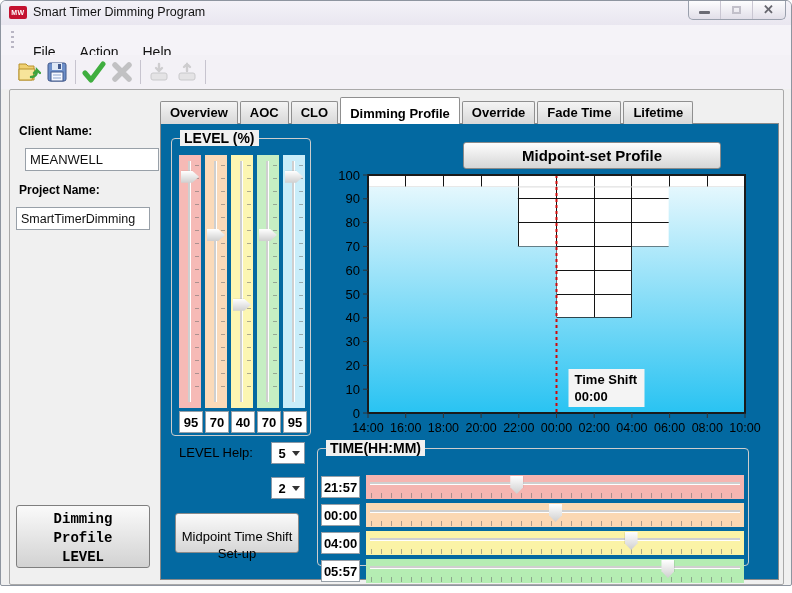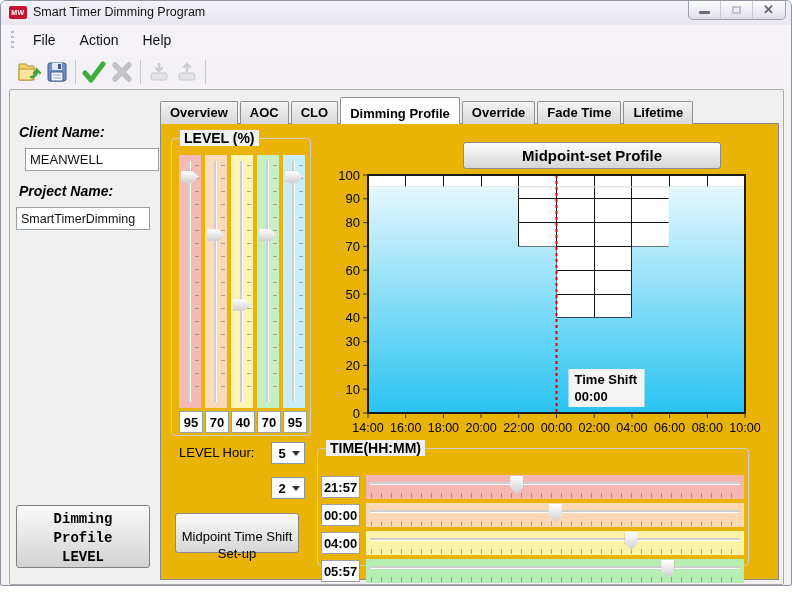--- a/index.html
+++ b/index.html
@@ -24,50 +24,50 @@
   .g-max { position:absolute; left:11px; top:5px; width:9px; height:8px; border:2px solid #c2c0ca; }
   .g-x  { position:absolute; left:8px; top:3px; width:15px; height:12px; color:#66666e; font-size:13px;
           font-weight:bold; line-height:12px; text-align:center; }
 
   
   .menubar { position:absolute; left:0; top:24px; width:100%; height:30px; background:#f5f3f8; }
   .grip { position:absolute; left:10px; top:6px; width:3px; height:18px;
           background-image:repeating-linear-gradient(to bottom,#b9b6c4 0 2px,transparent 2px 5px); }
   .menu-item { position:relative; display:inline-block; margin-top:3px; padding:4px 12px;
                font-size:14px; color:#111; }
-  .menubar .items { position:absolute; left:20px; top:0;text-decoration:underline; }
+  .menubar .items { position:absolute; left:20px; top:12px;text-decoration:underline; }
 
   
   .toolbar { position:absolute; left:0; top:54px; width:100%; height:34px; background:#f3f1f6; }
   .tbrow { position:absolute; left:14px; top:3px; display:flex; align-items:center; height:28px; }
   .tbicon { width:28px; height:26px; display:flex; align-items:center; justify-content:center; }
   .tbicon svg { display:block; }
   .tbsep { width:1px; height:24px; background:#c7c4cf; margin:0 4px; }
   .disabled { opacity:.55; filter:grayscale(1); }
 
   
   .mainbox { position:absolute; left:8px; top:88px; width:775px; height:496px;
              border:1px solid #a9a9a9; border-radius:2px; background:#f0f0f0; }
 
   
-  .lbl { position:absolute; font-weight:bold; font-size:14px; color:#000;font-style:italic; }
+  .lbl { position:absolute; font-weight:bold; font-size:12px; color:#000; }
   .textinput { position:absolute; height:23px; border:1px solid #98a0a8; background:#fff;
                font-family:"Liberation Sans",sans-serif; font-size:13px; padding:0 4px; color:#111; }
   .demo-btn { position:absolute; left:6px; top:415px; width:134px; height:63px;
               background:linear-gradient(#fafafa,#d2d2d2); border:1px solid #7f7f7f; border-radius:3px;
               font-weight:bold; font-size:14px; text-align:center; line-height:1.35; padding-top:4px; }
 
   
   .tabstrip { position:absolute; left:150px; top:7px; display:flex; align-items:flex-end; height:27px; z-index:3; }
   .tab { background:linear-gradient(#f4f4f4,#d8d8d8); border:1px solid #8f8f8f; border-bottom:none;
          border-radius:2px 2px 0 0; font-weight:bold; font-size:13px; padding:3px 9px 4px 9px;
          margin-right:2px; color:#000; height:23px; white-space:nowrap; }
   .tab.active { background:#fff; height:27px; padding-top:8px; position:relative; z-index:4; }
   .tabpanel { position:absolute; left:150px; top:33px; width:619px; height:457px;
-              border:1px solid #8a8a8a; background:#eab308; z-index:2; }
+              border:1px solid #8a8a8a; background:#0369a1; z-index:2; }
 
   
   .groupbox { position:absolute; border:1px solid #cdcdcd; border-radius:4px; }
   .gb-label { position:absolute; top:-9px; left:8px; background:#f0f0f0; padding:0 4px;
               font-weight:bold; font-size:14px; color:#000; }
 
   
   .stripes { position:absolute; left:7px; top:16px; width:126px; height:253px; display:flex; gap:4px; }
   .stripe { position:relative; width:22px; height:100%; }
   .vgroove { position:absolute; left:9px; top:6px; width:3px; bottom:6px;
@@ -242,21 +242,21 @@
           </div>
         <div class="valrow">
             <input class="valbox" value="95" style="">
             <input class="valbox" value="70" style="">
             <input class="valbox" value="40" style="">
             <input class="valbox" value="70" style="">
             <input class="valbox" value="95" style="">
           </div>
       </div>
 
-      <div class="ctl-label" style="left:18px; top:322px;">LEVEL Hour:</div>
+      <div class="ctl-label" style="left:18px; top:322px;">LEVEL Help:</div>
       <div class="combo" style="left:110px; top:318px;">
         <span class="combo-val">5</span>
         <span class="combo-arrow"></span>
       </div>
       <div class="combo" style="left:110px; top:353px;">
         <span class="combo-val">2</span>
         <span class="combo-arrow"></span>
       </div>
       <button class="setup-btn" style="font-family:'Liberation Sans',sans-serif;">Midpoint Time Shift Set-up</button>
 

